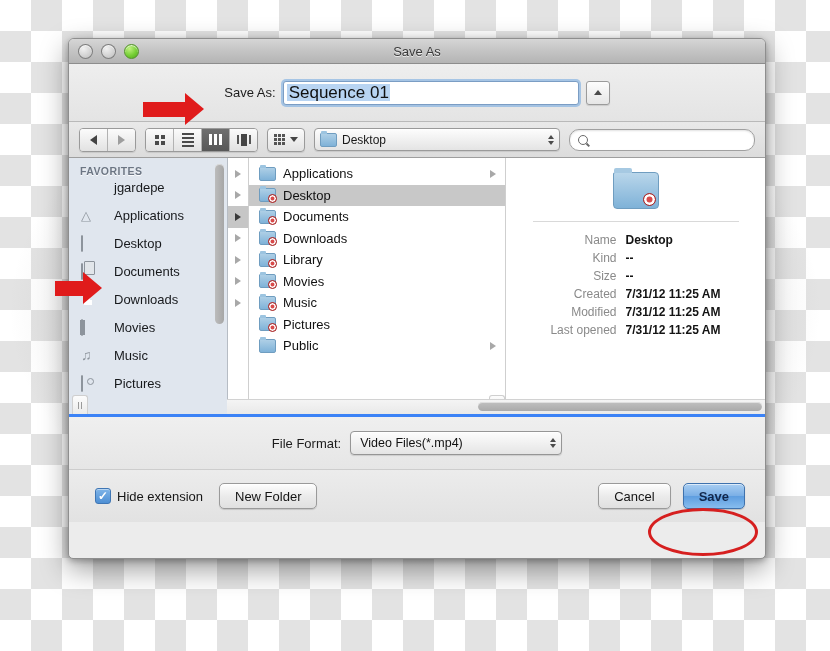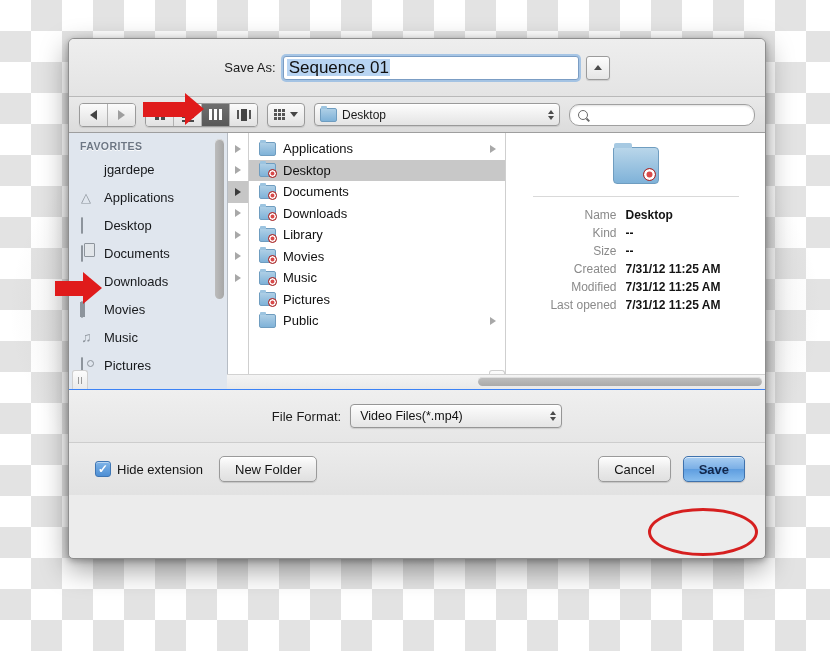--- a/index.html
+++ b/index.html
@@ -189,40 +189,40 @@
   .mag::after {
     content:""; position:absolute; right:-3px; bottom:-2px;
     width:4px; height:1.6px; background:#6a6a6a; transform: rotate(45deg);
   }
 
   
   #browser {
     height: 256px;
     display: flex;
     background: #fff;
-    border-bottom: 1px solid #3b82f6;
+    border-bottom: 3px solid #3b82f6;
     position: relative;
   }
 
   
   #sidebar {
     width: 158px;
     background: #e0e6ee;
     border-right: 1px solid #b6bcc4;
     position: relative;
     overflow: hidden;
   }
   #fav-head {
     font-size: 10.5px; font-weight: bold; color: #6c7684;
     letter-spacing: 0.4px;
     padding: 7px 0 3px 11px;
     text-shadow: 0 1px 0 rgba(255,255,255,0.85);
   }
   .sb-item {
-    display: flex; align-items: center; gap: 7px;
+    display: flex; align-items: flex-start; gap: 17px;
     height: 28px; padding-left: 12px;
     font-size: 13px; color: #17191c;
   }
   .sb-ico { width:16px; height:15px; flex:none; position:relative; }
 
   
   .g-home {
     width:15px;height:13px;
     background:#8d949c; position:relative;
     clip-path: polygon(50% 0%, 100% 42%, 86% 42%, 86% 100%, 14% 100%, 14% 42%, 0% 42%);
@@ -398,20 +398,28 @@
   }
 </style>
 </head>
 <body>
 
 <div id="backdrop"></div>
 <div id="backdrop-shade"></div>
 
 <div id="window">
 
+  <div id="titlebar">
+    <div class="traffic">
+      <div class="light gray"></div>
+      <div class="light gray"></div>
+      <div class="light green"></div>
+    </div>
+    <div id="title-text">Save As</div>
+  </div>
 
   <div id="nameband">
     <div id="saveas-label">Save As:</div>
     <div id="name-field-wrap">
       <span id="name-value">Sequence 01</span>
     </div>
     <div id="disclose-btn">
       <span class="tri-up"></span>
     </div>
   </div>

